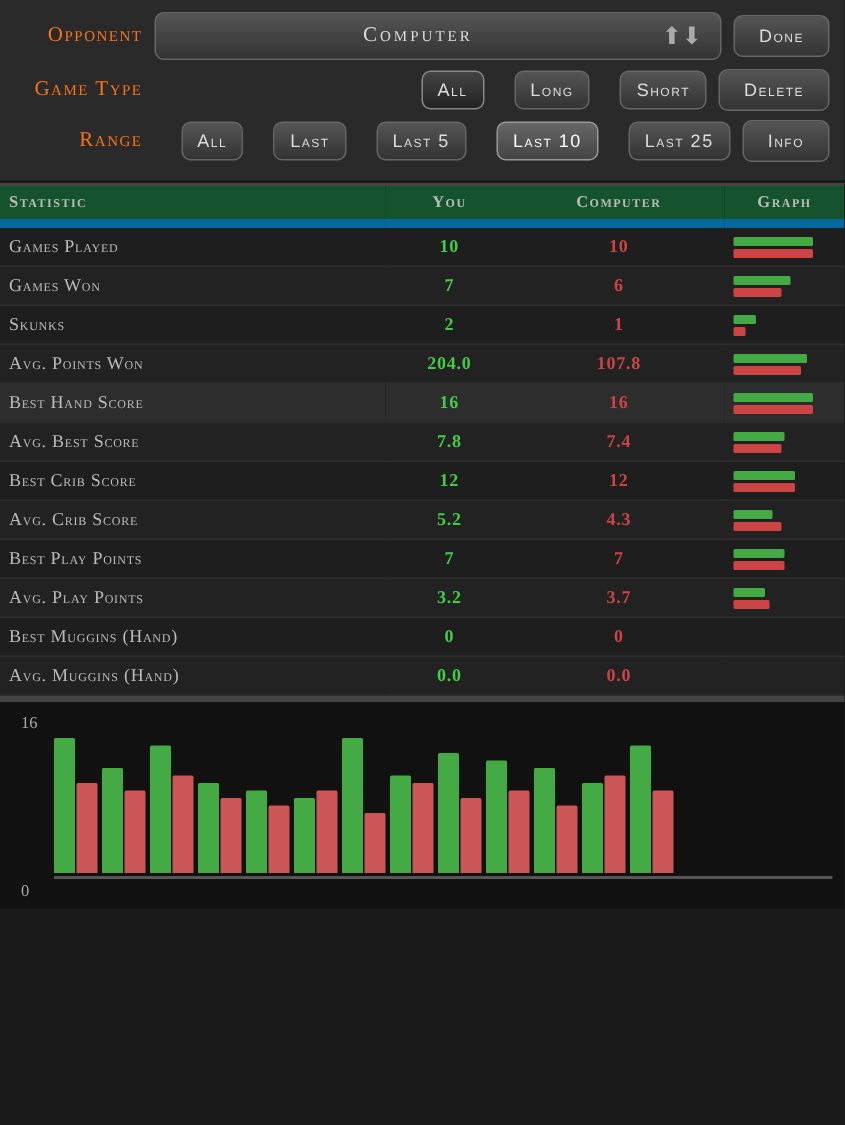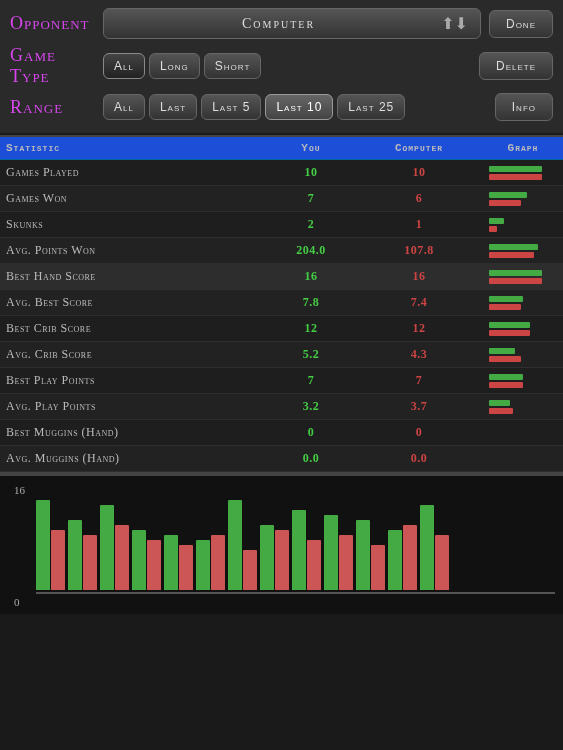--- a/index.html
+++ b/index.html
@@ -18,32 +18,34 @@
       padding: 8px 10px 6px 10px;
     }
 
     .control-row {
       display: flex;
       align-items: center;
       margin-bottom: 6px;
     }
 
     .control-label {
-      font-size: 18px;
+      font-size: 14px;
       font-variant: small-caps;
-      color: #d946ef;
+      color: #f97316;
       width: 85px;
+      text-align: right;
       margin-right: 8px;
       letter-spacing: 1px;
     }
 
     .btn-group {
       display: flex;
-      gap: 4px;
+      gap: 20px;
       flex: 1;
+      justify-content: flex-end;
     }
 
     .btn {
       background: linear-gradient(180deg, #555 0%, #333 100%);
       border: 1px solid #666;
       border-radius: 6px;
       color: #ddd;
       font-size: 12px;
       font-variant: small-caps;
       padding: 5px 10px;
@@ -122,23 +124,22 @@
       background: #555;
       border-radius: 4px;
     }
 
     table {
       width: 100%;
       border-collapse: collapse;
     }
 
     thead tr {
-      background: #1d4ed8;
-      border-bottom: 1px solid #0369a1;
-      font-family: Liberation Mono, monospace;
+      background: #14532d;
+      border-bottom: 6px solid #0369a1;
     }
 
     thead th {
       font-size: 11px;
       font-variant: small-caps;
       color: #bbb;
       padding: 5px 6px;
       text-align: left;
       letter-spacing: 1px;
     }

